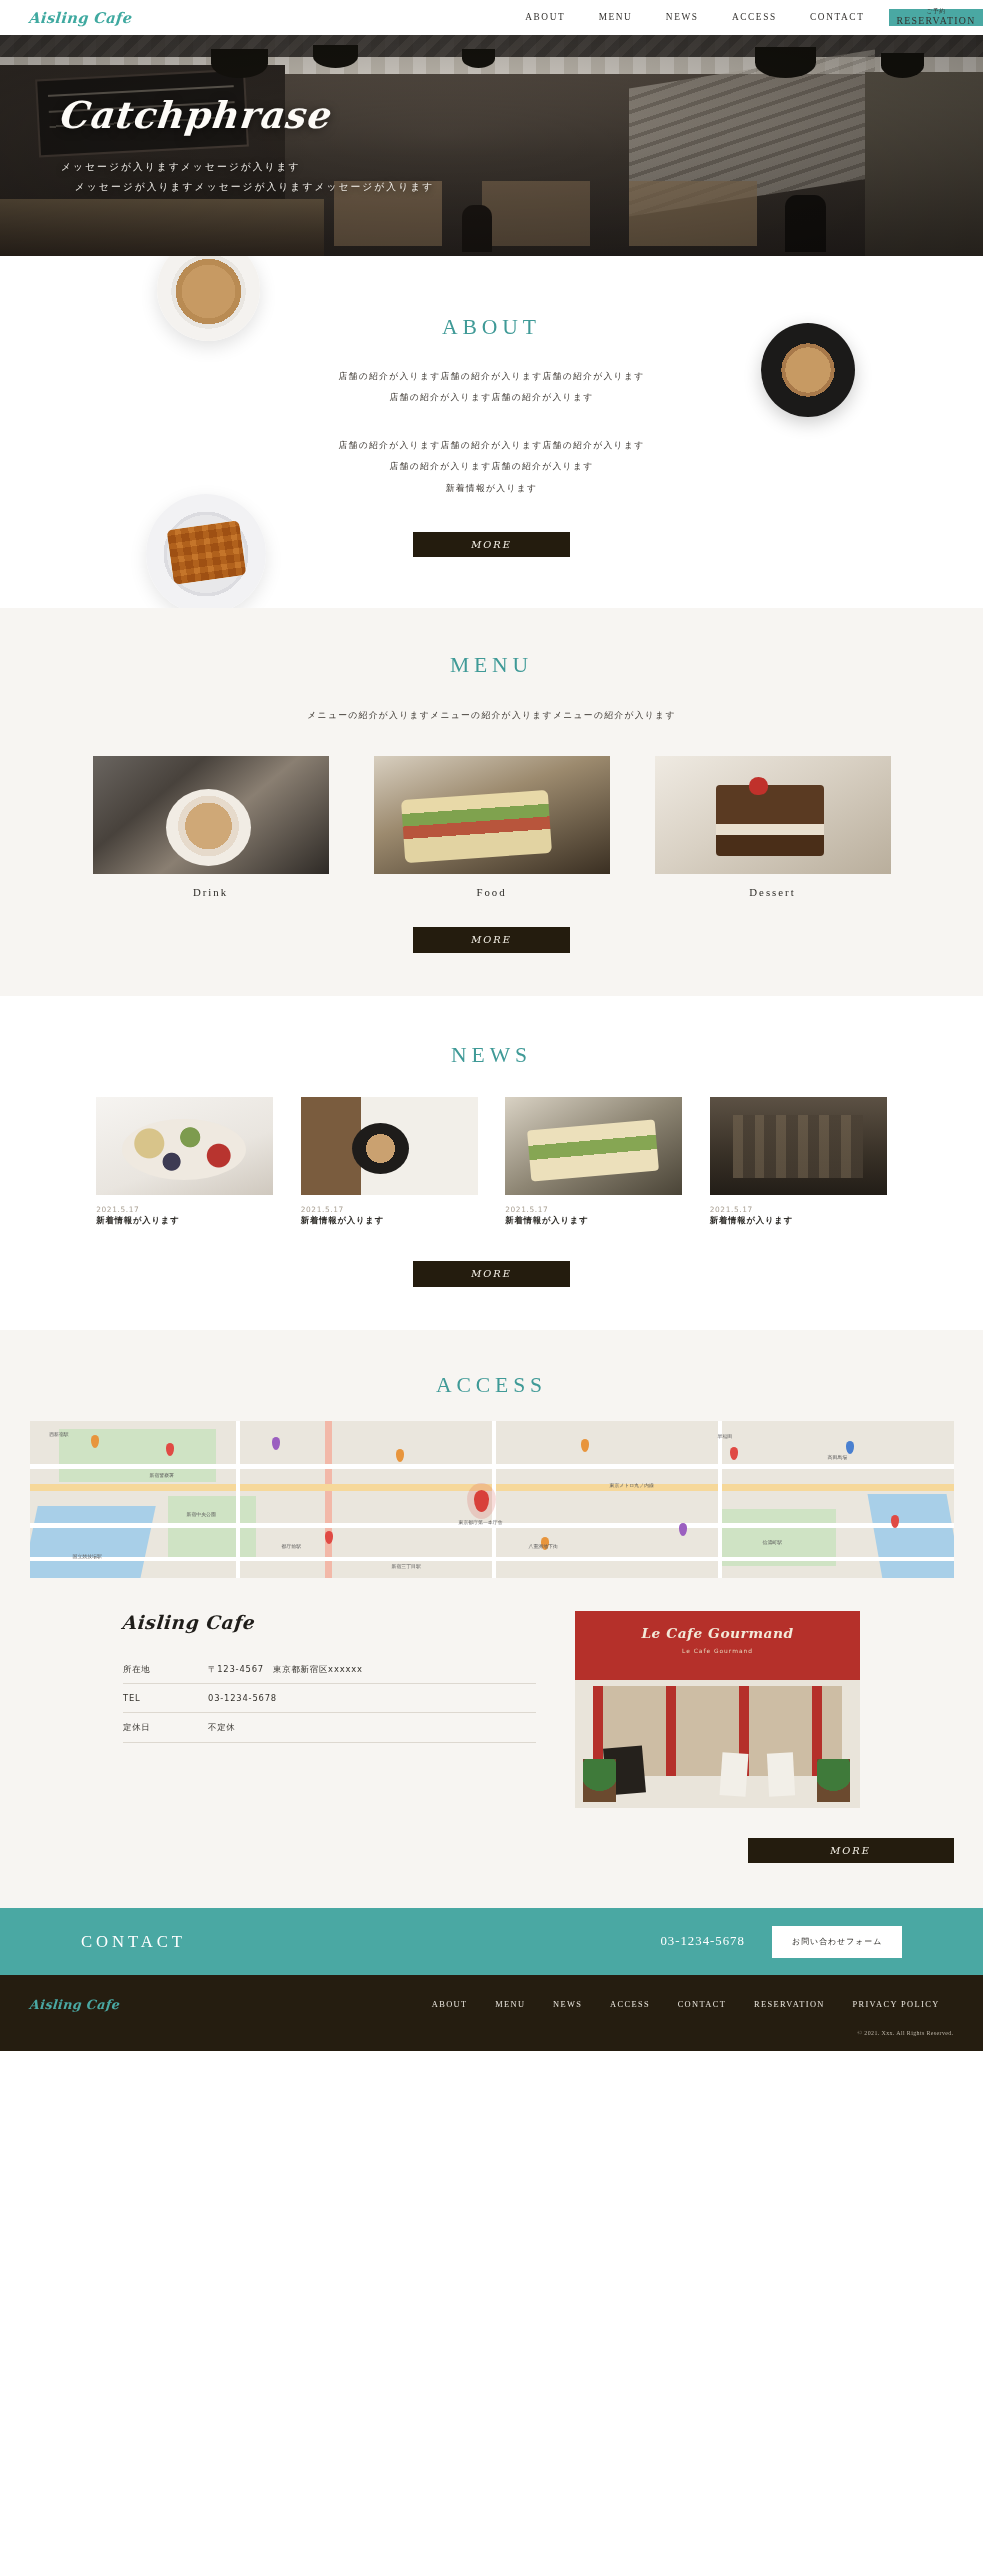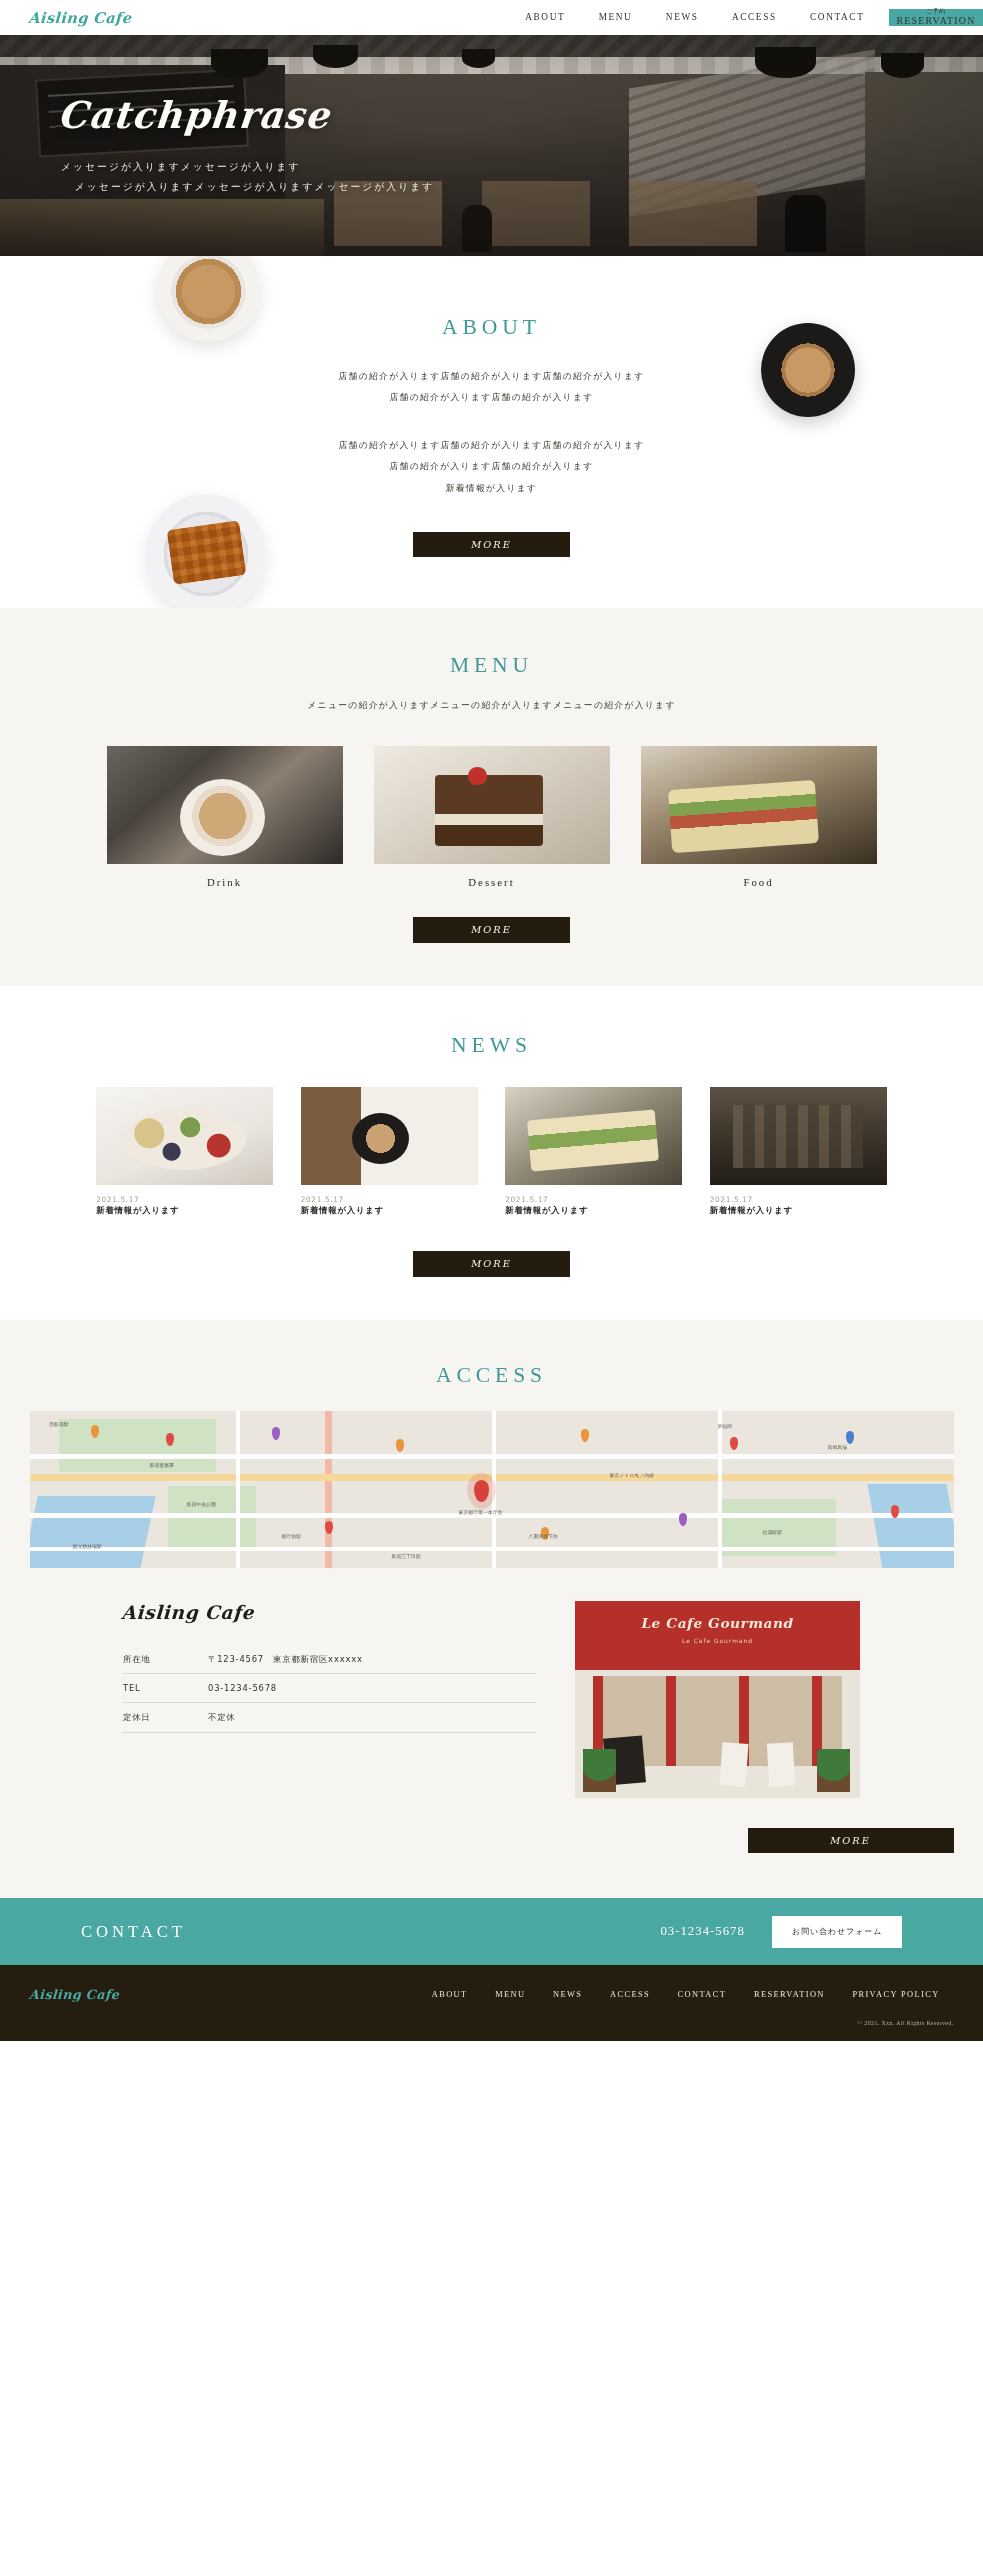--- a/index.html
+++ b/index.html
@@ -235,23 +235,23 @@
       radial-gradient(circle at 50% 50%, #c79a63 0 34%, #a8794a 34% 40%, #1b1a19 40% 100%);
     box-shadow:0 5.9px 17.7px rgba(0,0,0,.2);
     z-index:2;
   }
 
   
   .menu {
     background:#f7f5f2;
     padding:45px 0 43px;
   }
-  .menu .jp-body { margin-top:17px; }
+  .menu .jp-body { margin-top:27px; }
   .menu-grid {
-    display:flex; justify-content:center; gap:31px;
+    display:flex; justify-content:center; gap:45px;
     margin-top:29.5px;
   }
   .menu-card { width:236px; }
   .menu-thumb {
     width:236px; height:118px;
     background-size:cover;
     background-position:center;
   }
   .thumb-drink {
     background:linear-gradient(140deg,#6a6560 0%,#48423c 30%,#8a7f72 55%,#2e2a26 100%);
@@ -611,26 +611,26 @@
   <h2 class="sec-title">MENU</h2>
   <div class="jp-body">
     <div>メニューの紹介が入りますメニューの紹介が入りますメニューの紹介が入ります</div>
   </div>
   <div class="menu-grid">
     <div class="menu-card">
       <div class="menu-thumb thumb-drink"></div>
       <div class="menu-label">Drink</div>
     </div>
     <div class="menu-card">
+      <div class="menu-thumb thumb-food"></div>
+      <div class="menu-label">Food</div>
+    </div>
+    <div class="menu-card">
       <div class="menu-thumb thumb-dessert"></div>
       <div class="menu-label">Dessert</div>
-    </div>
-    <div class="menu-card">
-      <div class="menu-thumb thumb-food"></div>
-      <div class="menu-label">Food</div>
     </div>
   </div>
   <a href="#" class="more-btn">MORE</a>
 </section>
 
 <section class="news">
   <h2 class="sec-title">NEWS</h2>
   <div class="news-grid">
     <div class="news-item">
       <div class="news-thumb n1"></div>

